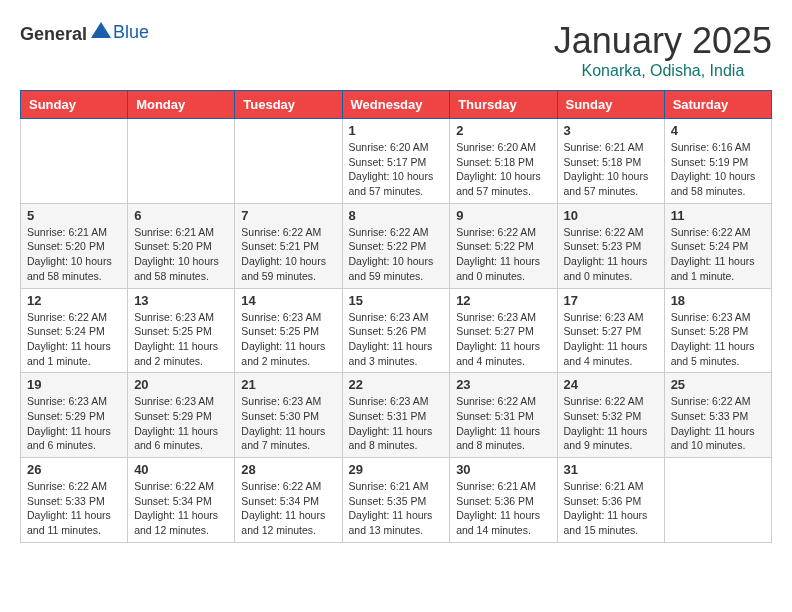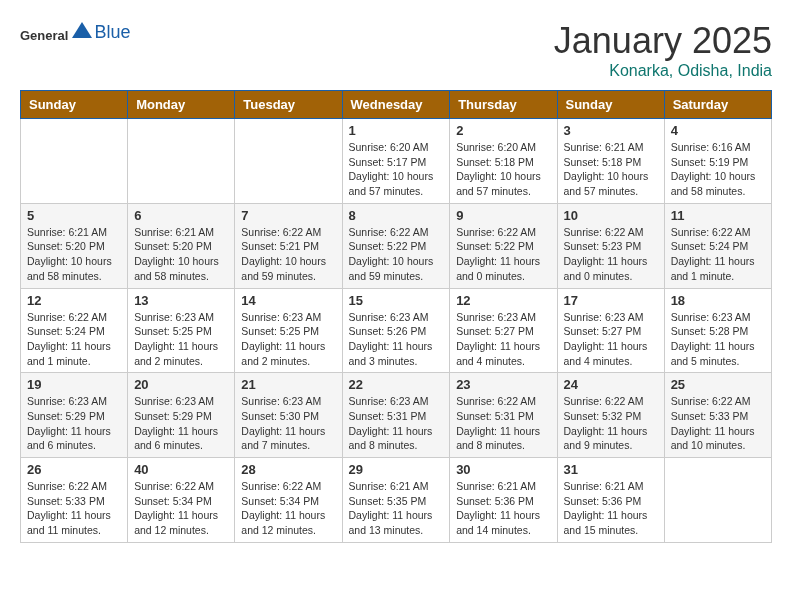--- a/index.html
+++ b/index.html
@@ -14,53 +14,53 @@
       display: flex;
       justify-content: space-between;
       align-items: flex-start;
       margin-bottom: 10px;
     }
     .logo {
       display: flex;
       align-items: center;
     }
     .logo-text-general {
-      font-size: 13px;
+      font-size: 18px;
       font-weight: bold;
       color: #333;
     }
     .logo-text-blue {
       font-size: 18px;
       font-weight: normal;
       color: #1a5fa8;
     }
     .logo-icon {
       width: 24px;
       height: 20px;
       margin-left: 2px;
     }
     .title-area {
-      text-align: right;
+      text-align: center;
     }
     .month-title {
       font-size: 36px;
       font-weight: normal;
       color: #333;
     }
     .location-title {
       font-size: 16px;
       color: #0f766e;
     }
     .calendar {
       width: 100%;
       border-collapse: collapse;
       border: 1px solid #ccc;
     }
     .calendar th {
-      background-color: #a16207;
+      background-color: #ef4444;
       color: #fff;
       text-align: left;
       padding: 6px 8px;
       font-size: 13px;
       border: 1px solid #1a5fa8;
       margin-left: 40px;
     }
     .calendar td {
       vertical-align: top;
       border: 1px solid #ccc;

